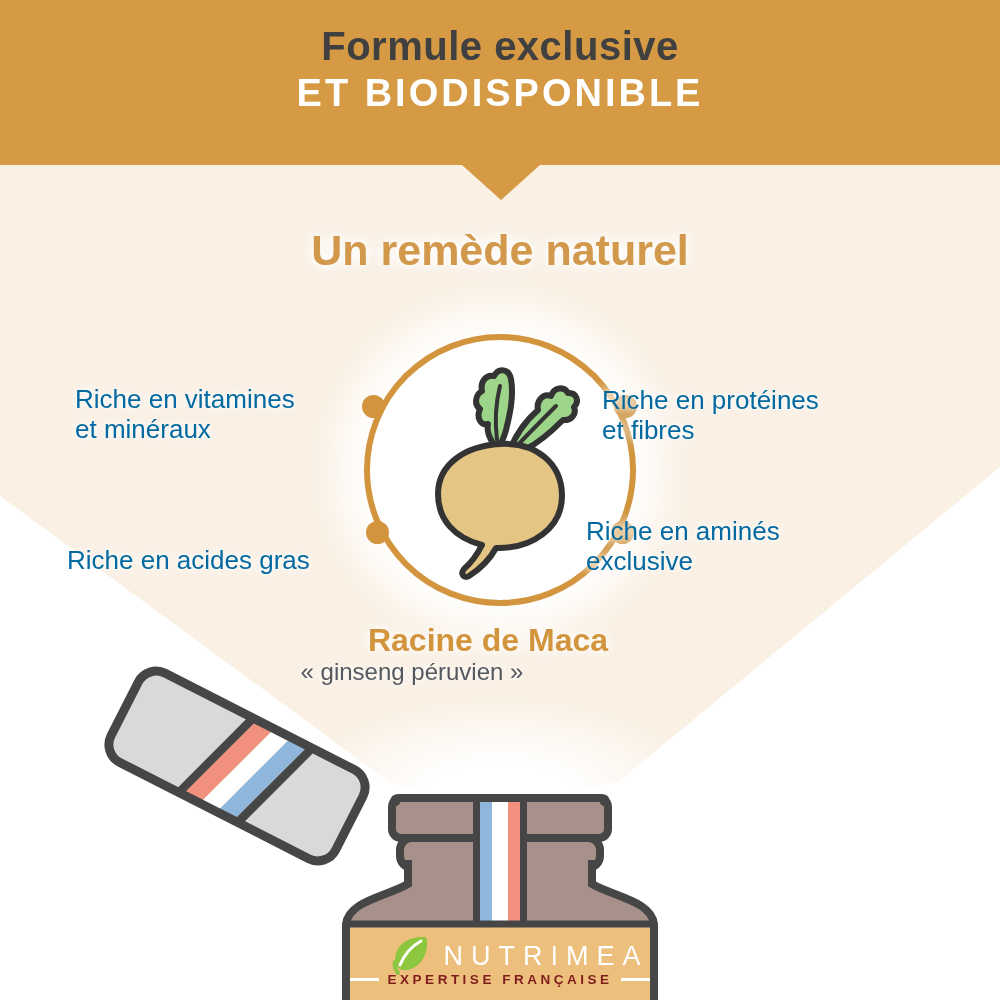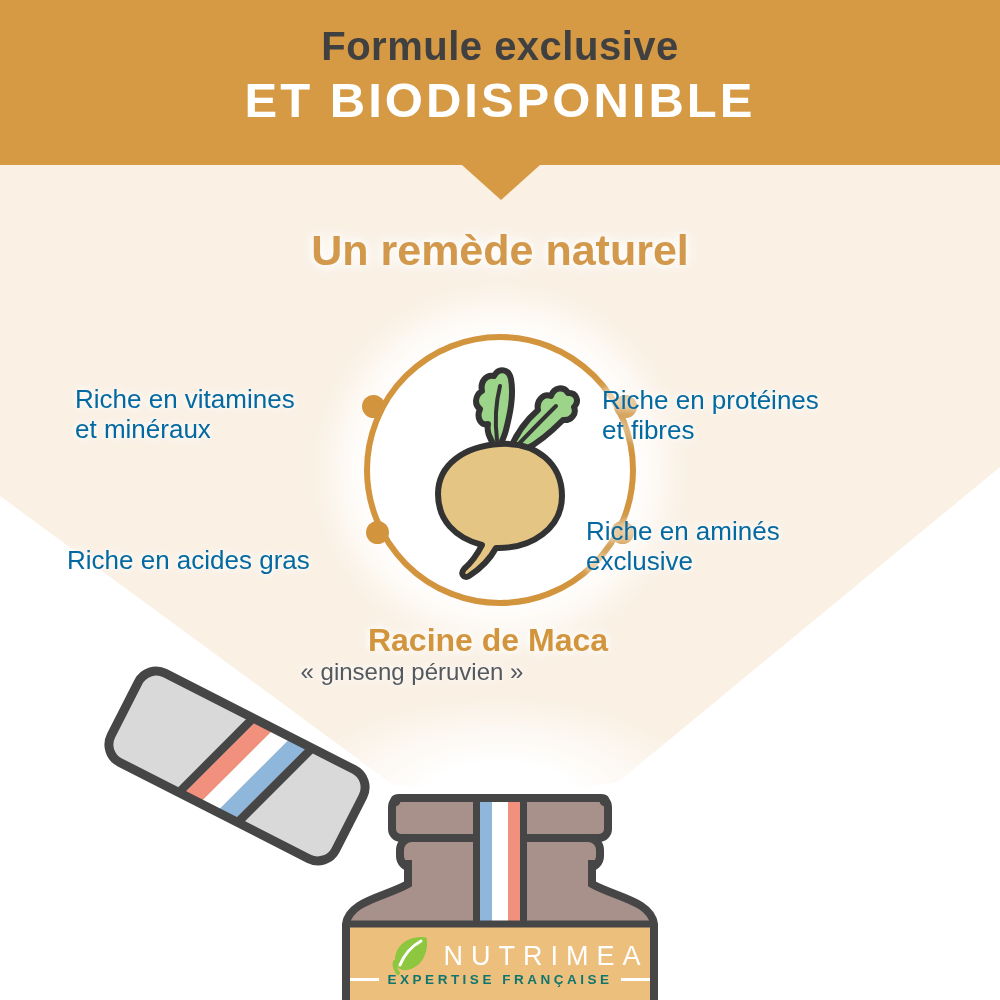--- a/index.html
+++ b/index.html
@@ -22,21 +22,21 @@
   .banner{
     position:absolute;left:0;top:0;width:1000px;height:165px;
     background:#D69A44;
   }
   .banner-subtitle{
     position:absolute;left:0;top:24px;width:1000px;text-align:center;
     font-size:40px;font-weight:bold;color:#404040;letter-spacing:.5px;
   }
   .banner-title{
     position:absolute;left:0;top:72px;width:1000px;text-align:center;
-    font-size:49px;font-weight:800;color:#ffffff;letter-spacing:3px;
+    font-size:38px;font-weight:800;color:#ffffff;letter-spacing:3px;
   }
   .banner-arrow{
     position:absolute;left:462px;top:165px;width:0;height:0;
     border-left:39px solid transparent;border-right:39px solid transparent;
     border-top:35px solid #D69A44;
   }
   
   .intro-heading{
     position:absolute;left:0;top:226px;width:1000px;text-align:center;
     font-size:43px;font-weight:bold;color:#D2984B;
@@ -94,21 +94,21 @@
   .brand-text{
     font-size:27px;font-weight:500;color:#ffffff;letter-spacing:8px;
     white-space:nowrap;
   }
   .tagline-row{
     position:absolute;left:350px;top:972px;width:300px;
     display:flex;align-items:center;justify-content:center;gap:9px;
   }
   .tagline-dash{width:34px;height:3px;background:#ffffff;}
   .tagline-text{
-    font-size:13.5px;font-weight:bold;color:#0f766e;letter-spacing:3.5px;
+    font-size:13.5px;font-weight:bold;color:#7f1d1d;letter-spacing:3.5px;
     white-space:nowrap;
   }
 </style>
 </head>
 <body>
 
 <div id="stage">
 
   <div class="funnel"></div>
   <div class="bottle-glow"></div>

